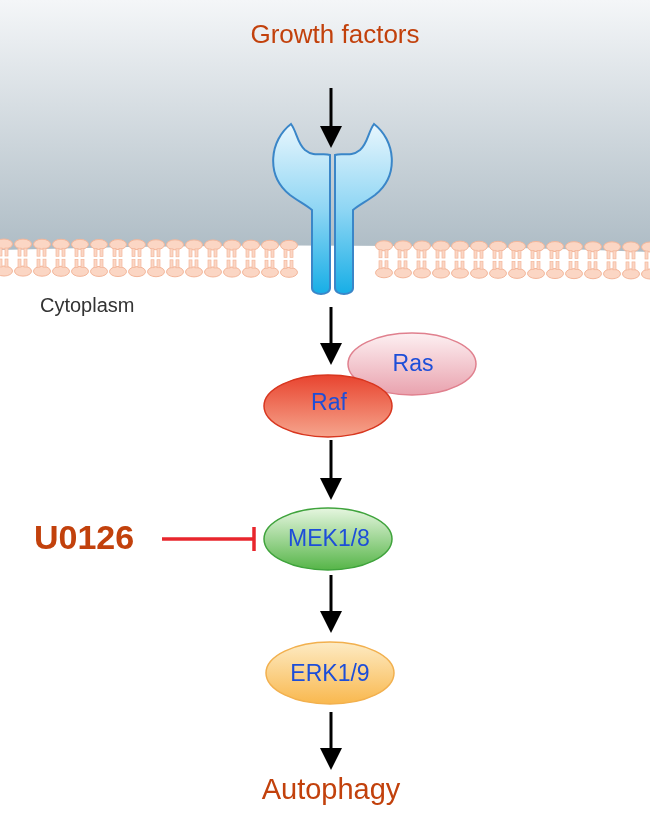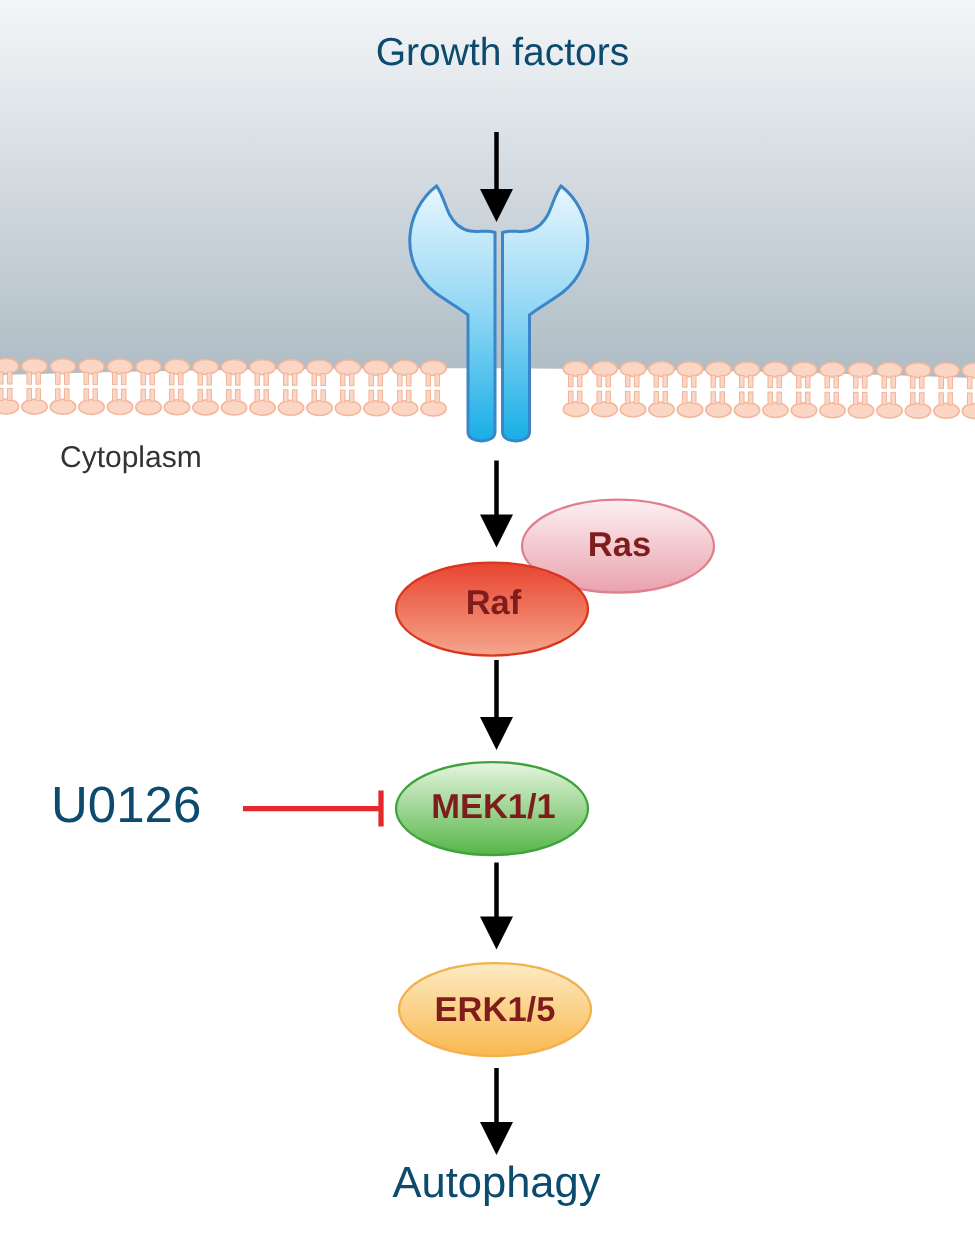--- a/index.html
+++ b/index.html
@@ -1,21 +1,21 @@
 <!DOCTYPE html>
 <html><head>
   <meta charset="utf-8">
   <style>
     html, body { margin: 0; padding: 0; background: #ffffff; }
     body { width: 650px; height: 834px; position: relative; overflow: hidden;
            font-family: "Liberation Sans", "DejaVu Sans", sans-serif; }
     #stage { position: absolute; left: 0; top: 0; width: 650px; height: 834px; }
-    .lbl { position: absolute; color: #0c4a6e; white-space: nowrap; text-align: center; }
-    .node-label { position: absolute; white-space: nowrap; text-align: center; color: #7f1d1d;
-                  font-size: 23px; transform: translate(-50%, -50%); font-weight: bold; }
+    .lbl { position: absolute; color: #c2410c; white-space: nowrap; text-align: center; }
+    .node-label { position: absolute; white-space: nowrap; text-align: center; color: #1d4ed8;
+                  font-size: 23px; transform: translate(-50%, -50%); }
   </style>
 </head>
 <body>
 
 <div id="stage">
   <svg id="svg" width="650" height="834" viewBox="0 0 650 834" xmlns="http://www.w3.org/2000/svg" style="position:absolute;left:0;top:0">
     <defs>
       <linearGradient id="bgGrad" x1="0" y1="0" x2="0" y2="1">
         <stop offset="0" stop-color="#f4f6f8"></stop>
         <stop offset="1" stop-color="#aebcc5"></stop>
@@ -334,19 +334,19 @@
   </svg>
 
   <div class="lbl" style="left:200px;top:16px;width:270px;font-size:26px;line-height:36px;">
     <div>Growth factors</div>
   </div>
 
   <div class="lbl" style="left:40px;top:294px;font-size:20px;color:#333;text-align:left;">Cytoplasm</div>
 
   <div class="node-label" style="left:413px;top:363px;">Ras</div>
   <div class="node-label" style="left:329px;top:402px;">Raf</div>
-  <div class="node-label" style="left:329px;top:538px;">MEK1/1</div>
-  <div class="node-label" style="left:330px;top:673px;">ERK1/5</div>
-
-  <div class="lbl" style="left:34px;top:518px;font-size:34px;font-weight:normal;text-align:left;">U0126</div>
+  <div class="node-label" style="left:329px;top:538px;">MEK1/8</div>
+  <div class="node-label" style="left:330px;top:673px;">ERK1/9</div>
+
+  <div class="lbl" style="left:34px;top:518px;font-size:34px;font-weight:bold;text-align:left;">U0126</div>
 
   <div class="lbl" style="left:200px;top:773px;width:262px;font-size:29px;font-weight:normal;">Autophagy</div>
 </div>
 
 </body></html>

